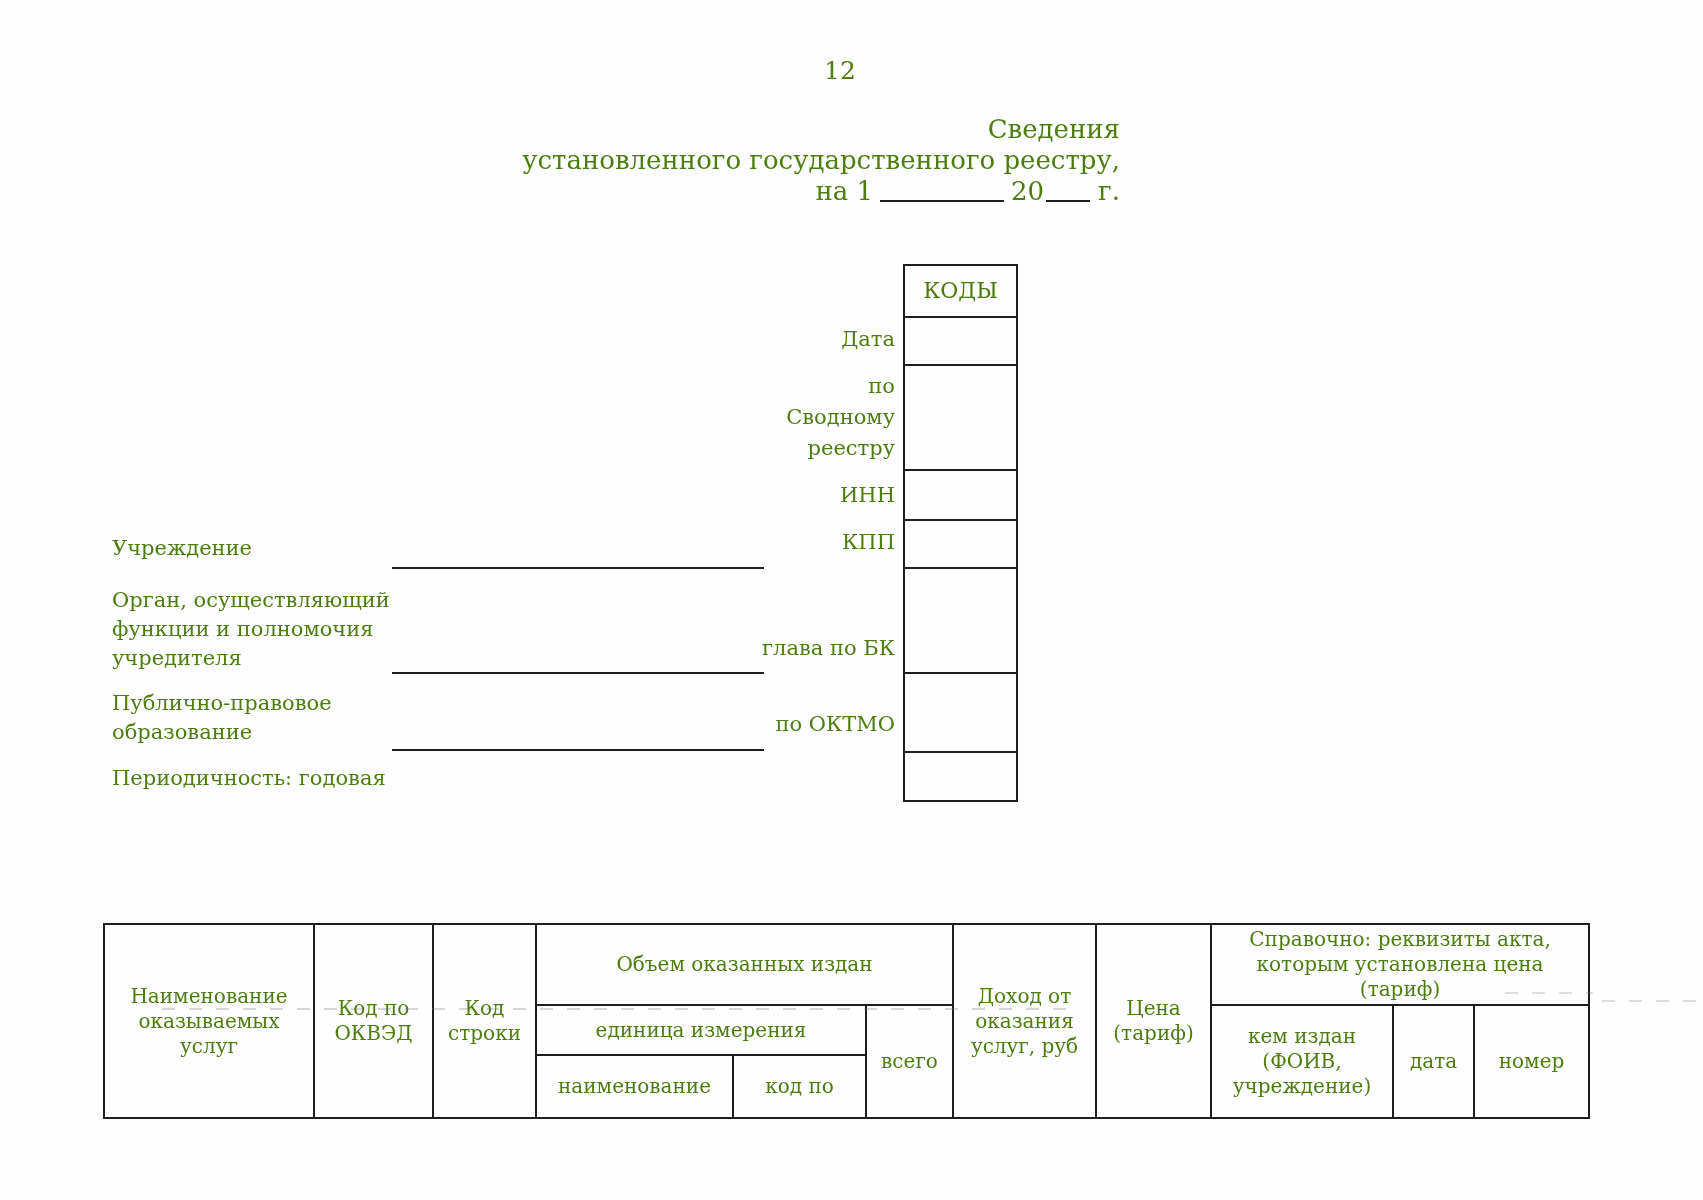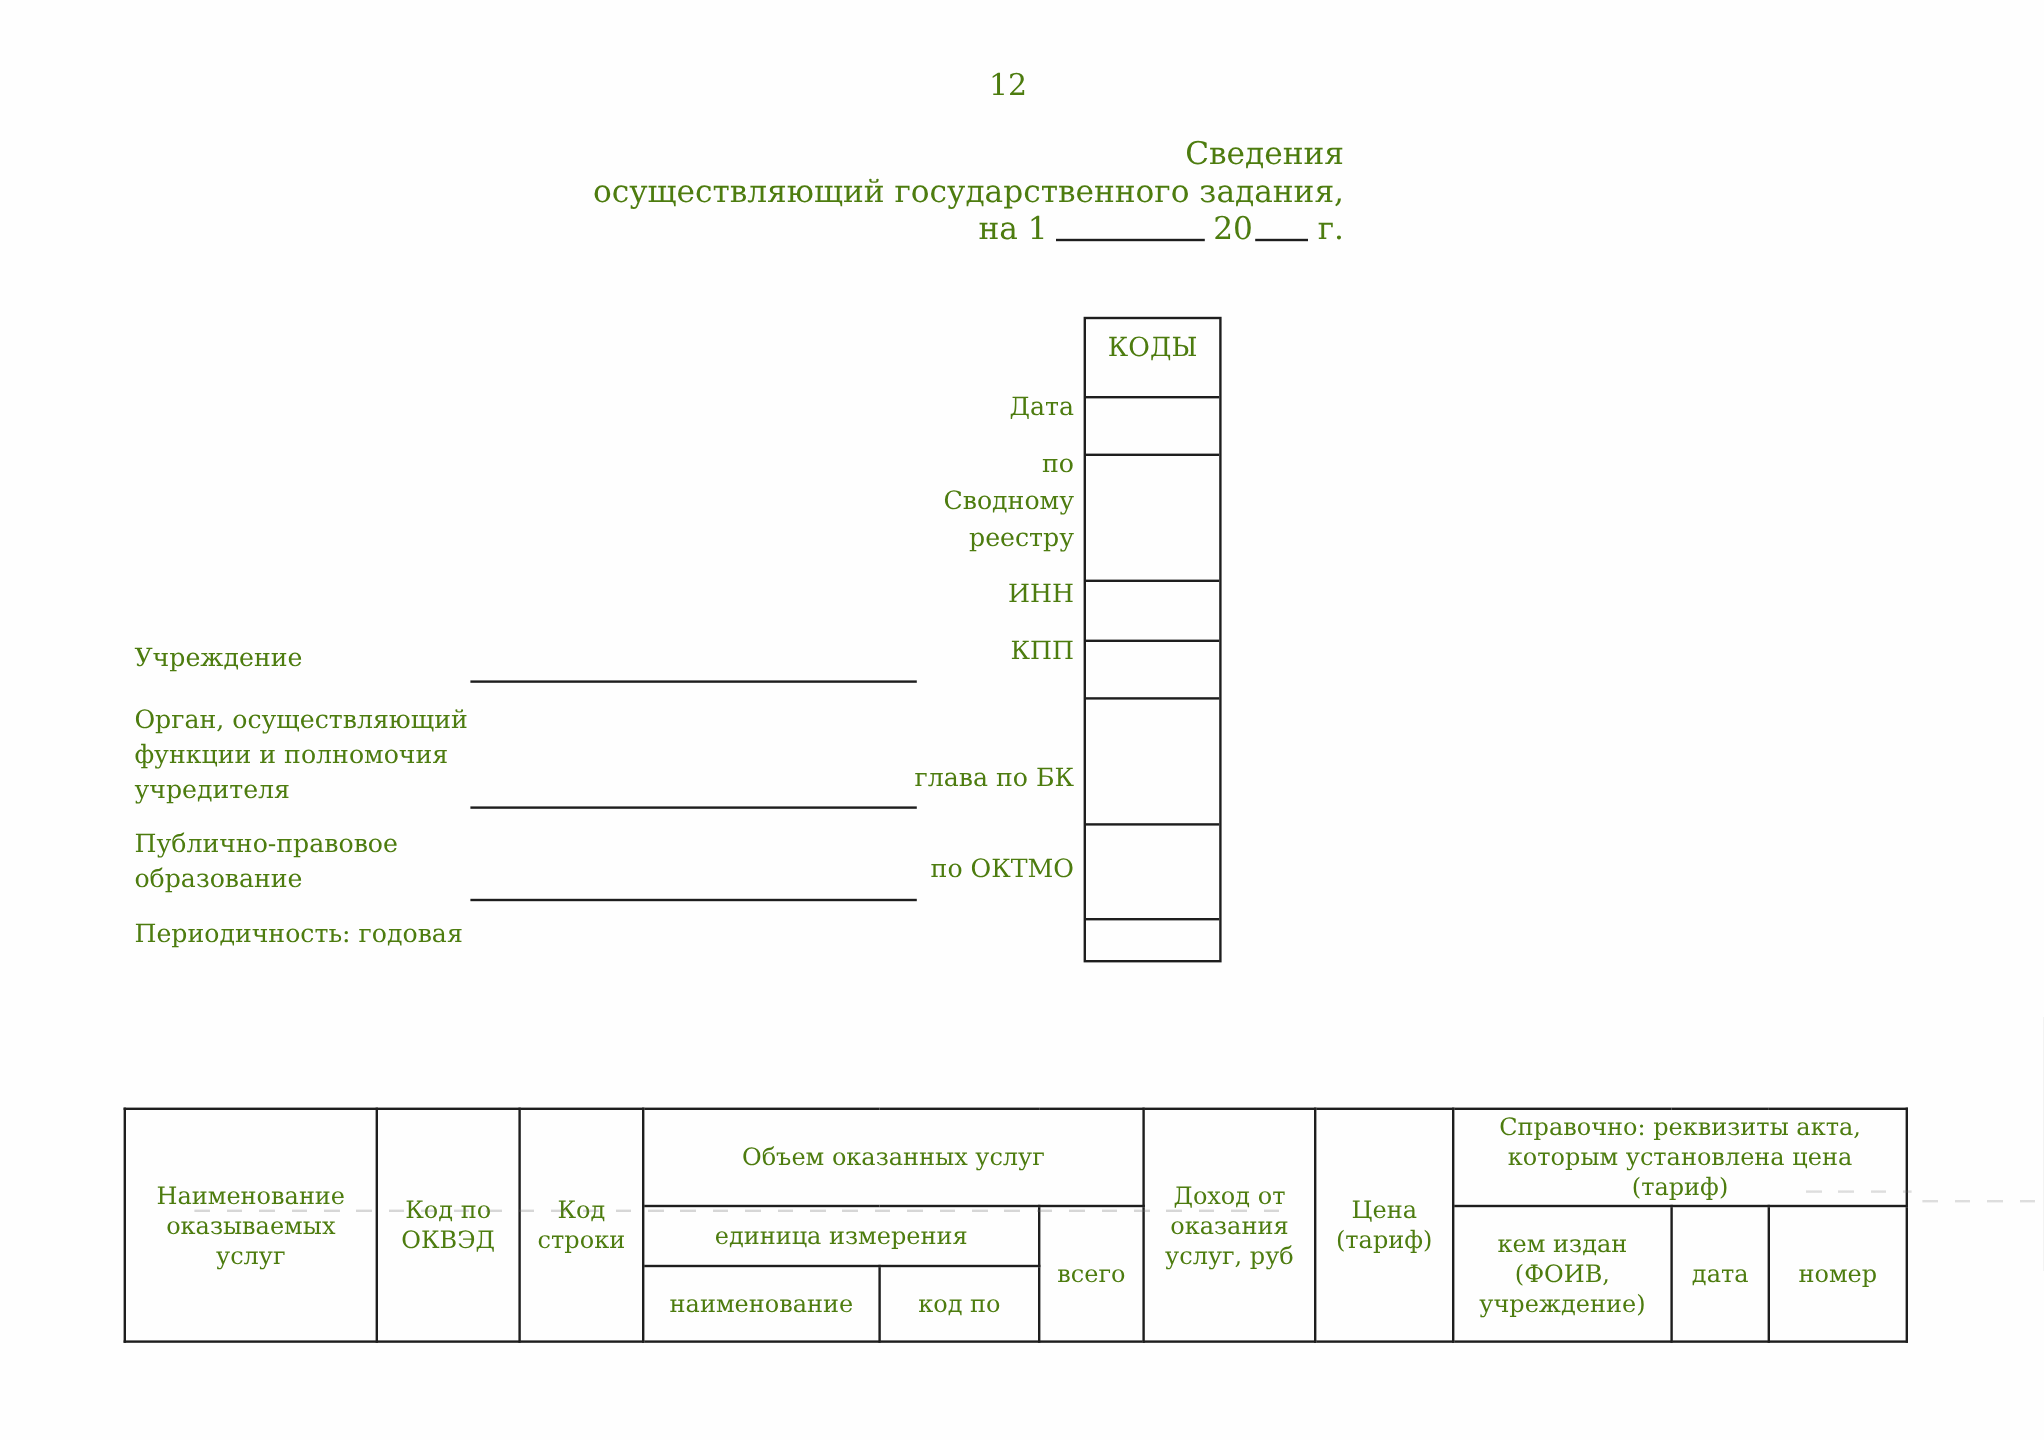--- a/index.html
+++ b/index.html
@@ -19,21 +19,21 @@
   .uline.w-year{width:44px;margin-left:2px;margin-right:8px;}
 
   
   .codes-box{
     left:903px;top:264px;width:115px;height:538px;
     border:2px solid #1e1e1e;box-sizing:border-box;
     display:flex;flex-direction:column;
   }
   .codes-row{box-sizing:border-box;border-bottom:2px solid #1e1e1e;}
   .codes-row.last{border-bottom:none;flex:1;}
-  .codes-header{height:66px;line-height:50px;text-align:center;font-size:22px;}
+  .codes-header{height:52px;line-height:50px;text-align:center;font-size:22px;}
   .h48{height:48px;} .h50{height:50px;} .h79{height:79px;} .h105{height:105px;}
 
   .code-label{left:600px;width:295px;text-align:right;font-size:21px;line-height:25px;}
   .code-label.multi{line-height:31px;}
 
   .form-label{left:112px;font-size:21px;line-height:29px;}
   .blank-line{left:392px;width:372px;height:0;border-top:2px solid #1e1e1e;}
 
   .section-heading{left:470px;top:843px;width:720px;text-align:center;font-size:22px;line-height:32px;}
 
@@ -60,21 +60,21 @@
 </style>
 </head>
 <body>
 
 <div class="page">
 
   <div class="abs page-num">12</div>
 
   <div class="abs title-block">
     <div>Сведения</div>
-    <div>осуществляющий государственного задания,</div>
+    <div>установленного государственного реестру,</div>
     <div><span>на 1</span><span class="uline w-main"></span><span>20</span><span class="uline w-year"></span><span>г.</span></div>
   </div>
 
   <div class="abs codes-box">
     <div class="codes-row codes-header">КОДЫ</div>
     <div class="codes-row h48"></div>
     <div class="codes-row h105"></div>
     <div class="codes-row h50"></div>
     <div class="codes-row h48"></div>
     <div class="codes-row h105"></div>
@@ -123,21 +123,21 @@
           <col style="width:115px">
           <col style="width:182px">
         <col style="width:81px">
           <col style="width:115px">
       </colgroup>
       <tbody>
           <tr class="r1">
         <td rowspan="3" class="vtop">Наименование оказываемых услуг</td>
         <td rowspan="3" class="vtop">Код по ОКВЭД</td>
         <td rowspan="3" class="vtop">Код строки</td>
-        <td colspan="3">Объем оказанных услуг</td>
+        <td colspan="3">Объем оказанных издан</td>
         <td rowspan="3" class="vtop">Доход от оказания услуг, руб</td>
         <td rowspan="3" class="vtop">Цена (тариф)</td>
         <td colspan="3" class="no-right">Справочно: реквизиты акта, которым установлена цена (тариф)</td>
       </tr>
       <tr class="r2">
         <td colspan="2">единица измерения</td>
         <td rowspan="2" class="lift">всего</td>
         <td rowspan="2">кем издан (ФОИВ, учреждение)</td>
         <td rowspan="2" class="lift">дата</td>
         <td rowspan="2" class="lift no-right">номер</td>

